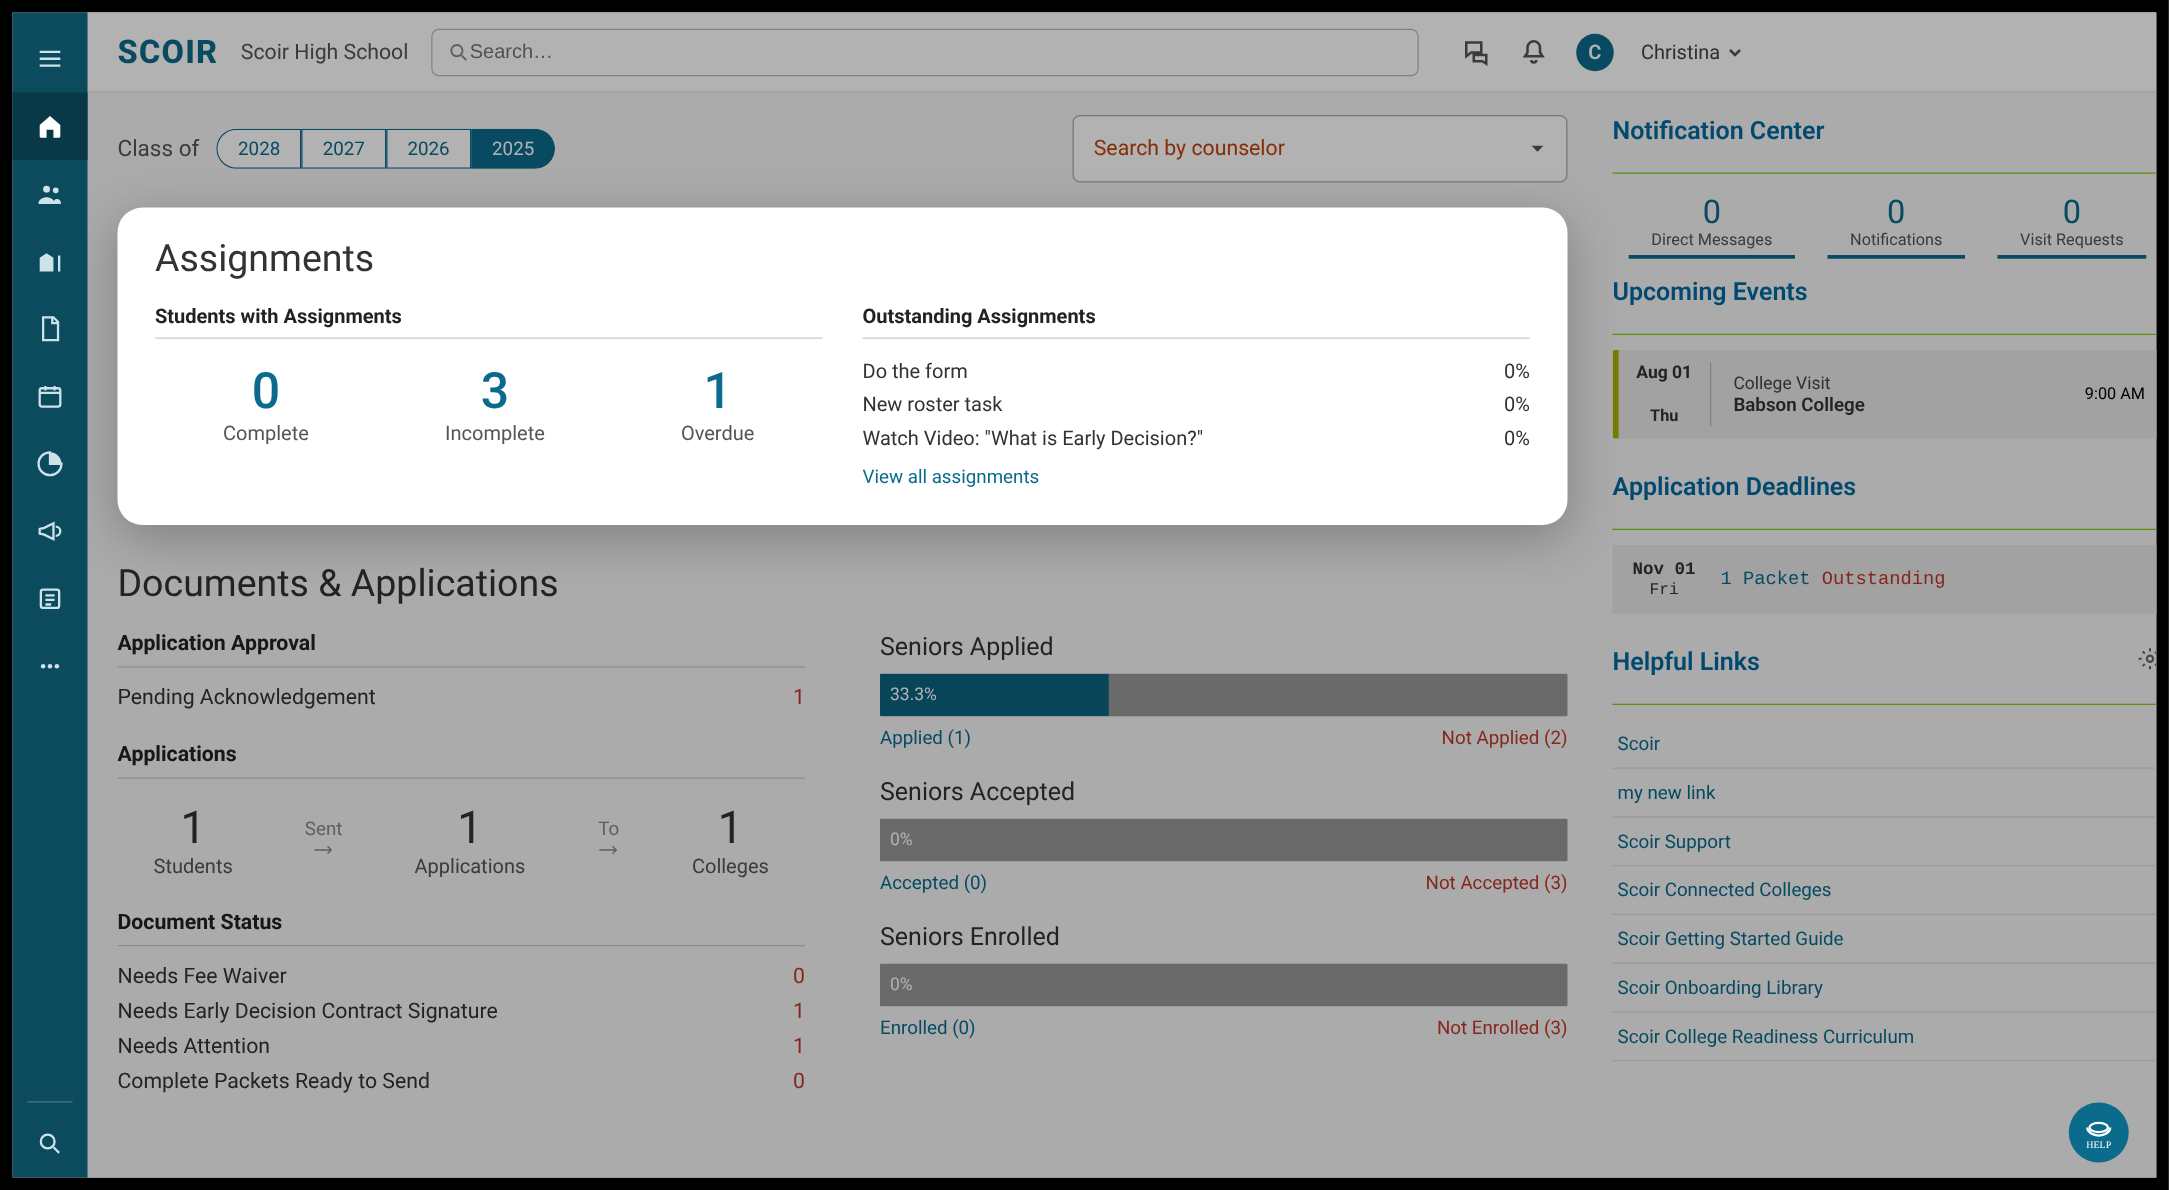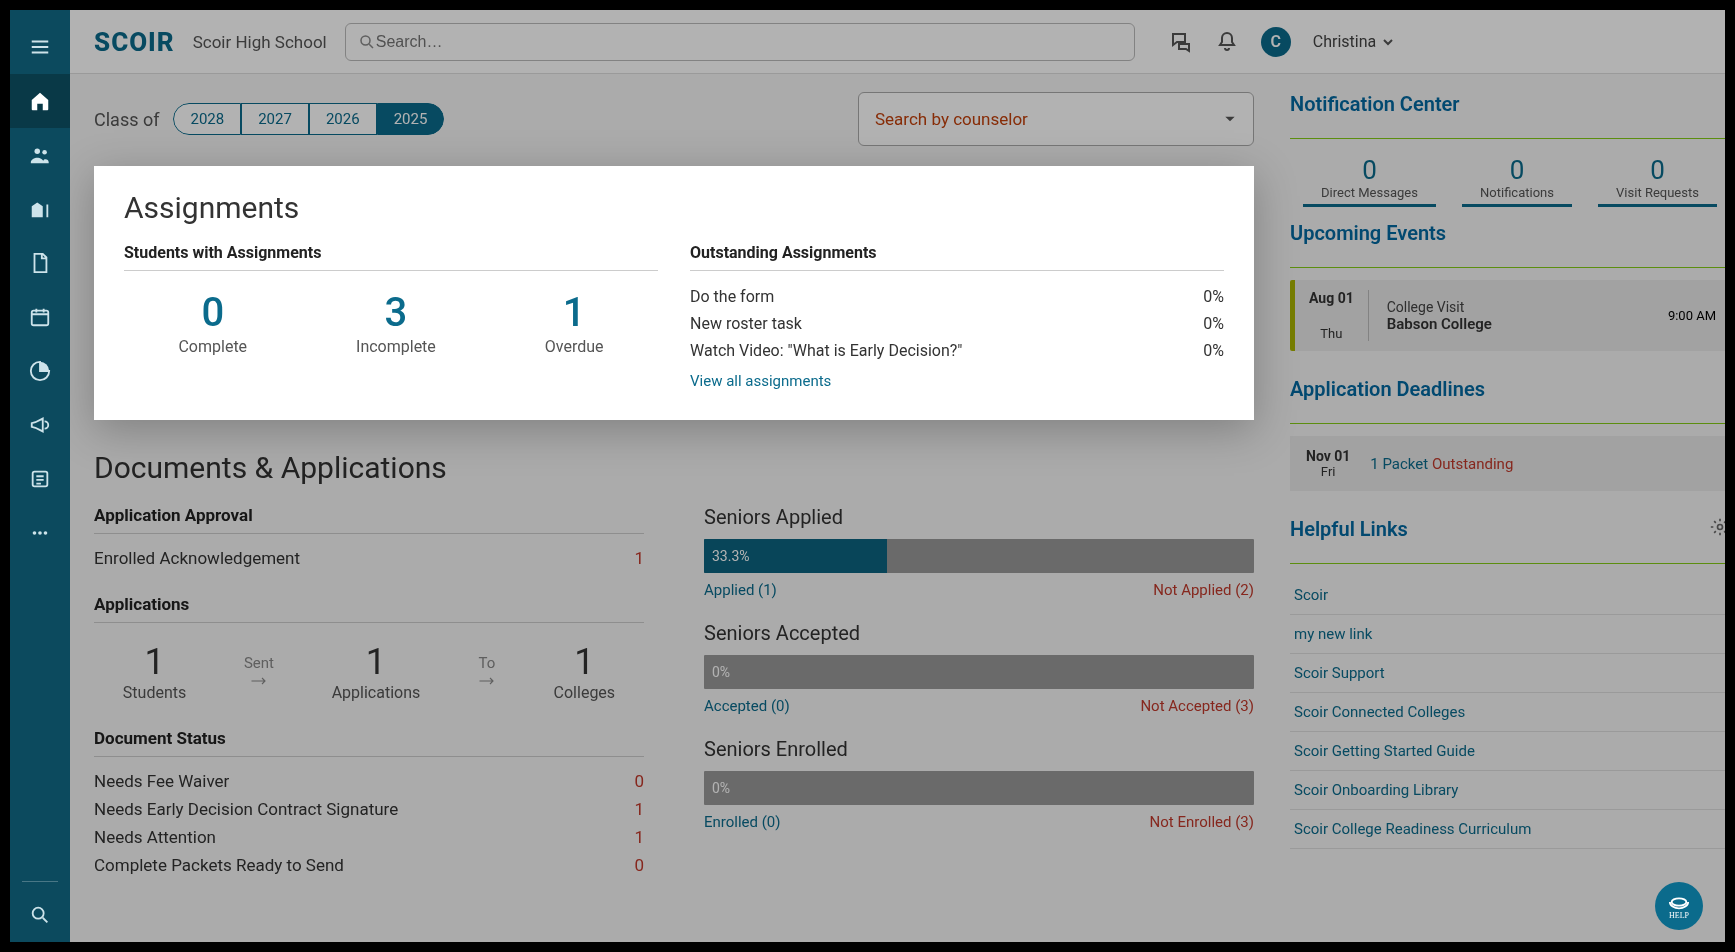--- a/index.html
+++ b/index.html
@@ -97,21 +97,21 @@
 .counselorsearch {
   margin-left: auto; width: 396px; height: 54px;
   border: 1px solid #aaa; border-radius: 6px;
   display: flex; align-items: center; justify-content: space-between;
   padding: 0 16px; color: #c2410c; background: #fff;
   cursor: pointer; font-size: 17px;
 }
 .counselorsearch svg { width: 14px; height: 14px; fill: #555; }
 
 .card {
-  background: #fff; border-radius: 0;
+  background: #fff; border-radius: 20px;
   box-shadow: 0 10px 40px rgba(0,0,0,0.25);
   padding: 24px 30px 30px 30px;
   position: relative;
   z-index: 100;
 }
 .card h2 { font-weight: 400; color: #333; font-size: 30px; margin-bottom: 18px; }
 .twocol { display: flex; gap: 32px; }
 .colhalf { flex: 1; }
 .subhdr { font-weight: 700; font-size: 16px; color: #222; padding-bottom: 8px; border-bottom: 1px solid #ccc; margin-bottom: 12px; }
 .statsrow { display: flex; justify-content: space-around; padding-top: 6px; }
@@ -151,26 +151,26 @@
   position: absolute;
   left: 1220px; top: 18px; width: 440px;
 }
 .sidecol h3 { font-weight: 600; font-size: 20px; color: #0369a1; padding-bottom: 22px; border-bottom: 1px solid #84cc16; margin-bottom: 12px; }
 .notifrow { display: flex; justify-content: space-around; flex-wrap: wrap; }
 .notifstat { text-align: center; padding: 4px 18px; border-bottom: 3px solid #0b6b8c; margin-bottom: 14px; }
 .notifstat .n { font-size: 26px; color: #0b6b8c; }
 .notifstat .l { font-size: 13px; color: #555; }
 .eventcard { background: #e8e8e8; border-left: 5px solid #aab300; padding: 10px 14px; display: flex; align-items: center; gap: 18px; border-radius: 2px; margin-bottom: 26px; }
 .eventcard .date { text-align: center; font-weight: 700; color: #333; font-size: 14px; border-right: 1px solid #bbb; padding-right: 14px; }
-.eventcard .date .dow { font-weight: 400; font-size: 13px; margin-top: 20px; }
+.eventcard .date .dow { font-weight: 700; font-size: 13px; margin-top: 20px; }
 .eventcard .body { flex: 1; }
 .eventcard .title { color: #444; font-size: 14px; }
 .eventcard .sub { color: #333; font-size: 15px; font-weight: 600; }
 .eventcard .time { color: #000000; font-size: 13px; }
-.deadcard { background: #e8e8e8; padding: 12px 16px; display: flex; align-items: center; gap: 20px; margin-bottom: 26px; }
+.deadcard { background: #e8e8e8; padding: 12px 16px; display: flex; align-items: center; gap: 20px; margin-bottom: 26px; font-family: Liberation Mono, monospace; }
 .deadcard .date { text-align: center; color: #333; font-size: 14px; font-weight: 700; }
 .deadcard .date .dow { font-weight: 400; font-size: 13px; }
 .deadcard .txt { font-size: 15px; }
 .deadcard .txt .p { color: #0b6b8c; }
 .deadcard .txt .o { color: #c0392b; }
 .helpful { position: relative; }
 .helpful .gear { position: absolute; right: 0; top: 0; color: #666; cursor: pointer; }
 .linklist .lnk { color: #0b6b8c; font-size: 15px; padding: 10px 4px; border-bottom: 1px solid #ddd; cursor: pointer; }
 
 .helpfab {
@@ -341,21 +341,21 @@
           </div>
         </div>
       </div>
 
       <div class="docs">
         <h2>Documents &amp; Applications</h2>
         <div class="twocol">
           <div class="colhalf">
             <div class="subhdr">Application Approval</div>
             <div class="kvrow">
-              <span>Enrolled Acknowledgement</span>
+              <span>Pending Acknowledgement</span>
               <span class="v">1</span>
             </div>
             <div style="height:22px"></div>
             <div class="subhdr">Applications</div>
             <div class="approw">
               <div class="appstat">
                 <div class="n">1</div>
                 <div class="l">Students</div>
               </div>
               <div class="arrowcol">

